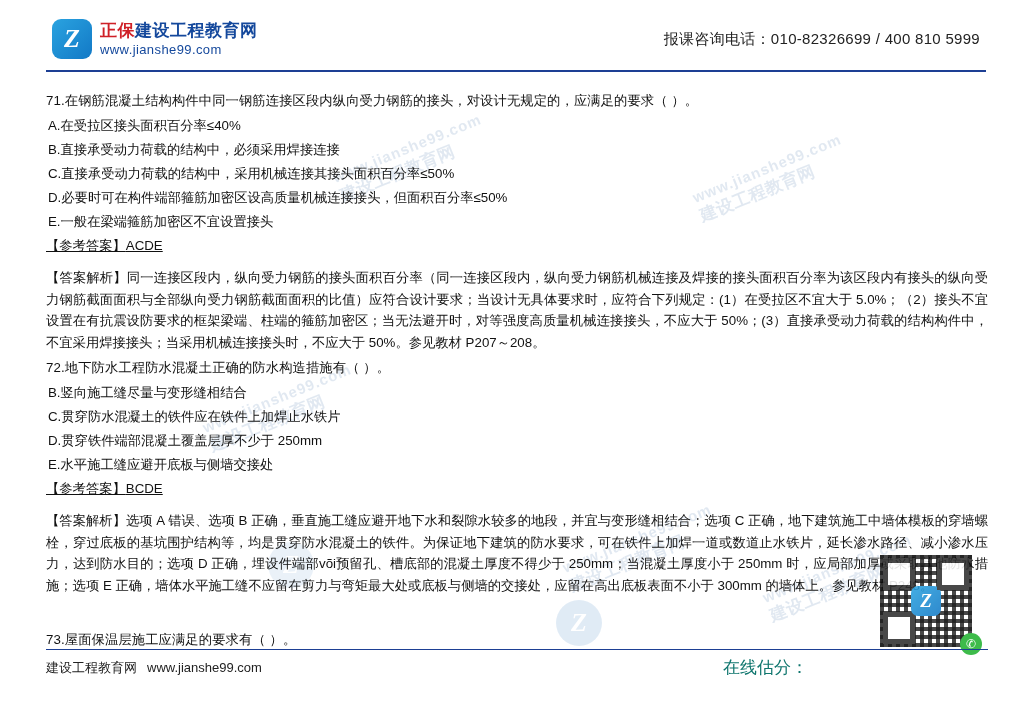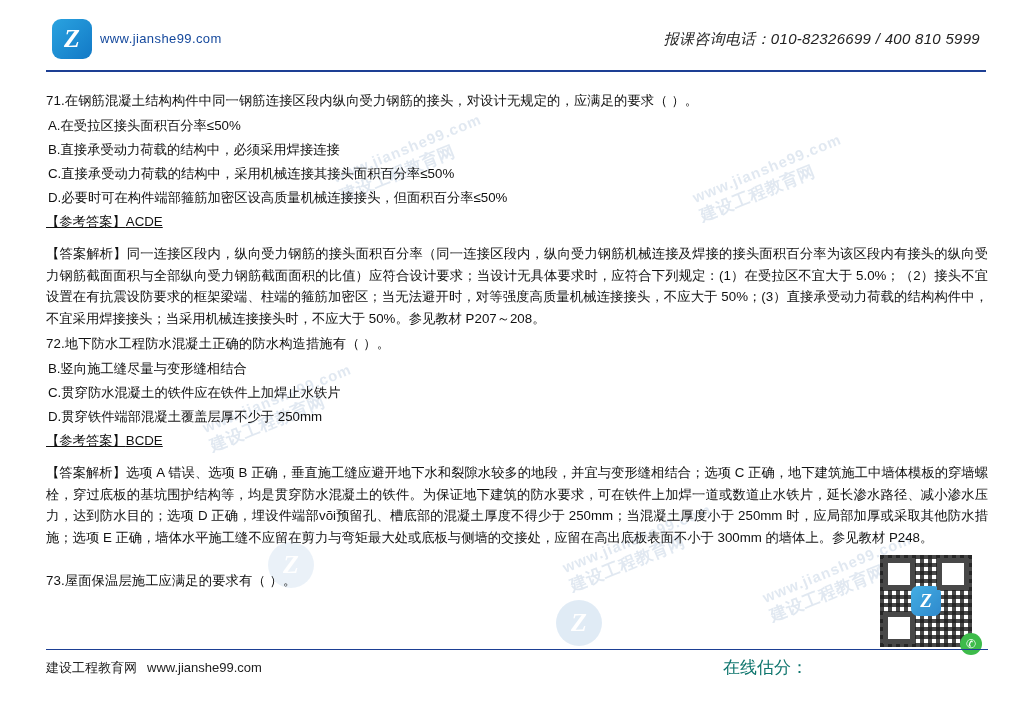--- a/index.html
+++ b/index.html
@@ -72,21 +72,20 @@
     font-size: 13px;
     color: #14489c;
     letter-spacing: 0.4px;
     font-family: "Liberation Sans", sans-serif;
   }
   .header-phone {
     font-size: 15px;
     color: #222222;
     padding-right: 6px;
     letter-spacing: 0.3px;
-    font-style: italic;
   }
 
   
   .content {
     position: absolute;
     left: 46px;
     top: 88px;
     width: 942px;
     font-size: 13.3px;
     line-height: 21px;
@@ -107,21 +106,21 @@
   .answer-line {
     margin: 2px 0 2px 0;
     text-decoration: underline;
   }
   .analysis {
     margin: 11px 0 4px 0;
     text-align: justify;
     line-height: 21.5px;
   }
   .q73 {
-    margin-top: 22px;
+    margin-top: 33px;
   }
 
   
   .wm {
     position: absolute;
     pointer-events: none;
     user-select: none;
     opacity: 0.30;
     color: #9cb4cf;
     font-weight: bold;
@@ -236,20 +235,21 @@
 </style>
 </head>
 <body>
 
 <div class="page">
 
   <div class="header">
     <div class="brand">
       <div class="brand-logo">Z</div>
       <div class="brand-text">
+        <div class="brand-title"><span class="red">正保</span><span>建设工程教育网</span></div>
         <div class="brand-url">www.jianshe99.com</div>
       </div>
     </div>
     <div class="header-phone">报课咨询电话：010-82326699 / 400 810 5999</div>
   </div>
 
   <div class="wm" style="left:330px; top:170px;">
     <div class="l1">www.jianshe99.com</div>
     <div class="l2">建设工程教育网</div>
   </div>
@@ -269,33 +269,35 @@
     <div class="l1">www.jianshe99.com</div>
     <div class="l2">建设工程教育网</div>
   </div>
   <div class="wm-blue-dot" style="left:556px; top:600px;">Z</div>
   <div class="wm-blue-dot" style="left:268px; top:542px; opacity:0.30;">Z</div>
 
   <div class="content">
 
     <div>
       <p class="q-line q-title"><span>71.</span><span>在钢筋混凝土结构构件中同一钢筋连接区段内纵向受力钢筋的接头，对设计无规定的，应满足的要求（    ）。</span></p>
-      <p class="opt">A.在受拉区接头面积百分率≤50%</p>
+      <p class="opt">A.在受拉区接头面积百分率≤40%</p>
       <p class="opt">B.直接承受动力荷载的结构中，必须采用焊接连接</p>
       <p class="opt">C.直接承受动力荷载的结构中，采用机械连接其接头面积百分率≤50%</p>
       <p class="opt">D.必要时可在构件端部箍筋加密区设高质量机械连接接头，但面积百分率≤50%</p>
+      <p class="opt">E.一般在梁端箍筋加密区不宜设置接头</p>
       <p class="answer-line"><span>【参考答案】</span><span>ACDE</span></p>
       <p class="analysis"><span>【答案解析】</span><span>同一连接区段内，纵向受力钢筋的接头面积百分率（同一连接区段内，纵向受力钢筋机械连接及焊接的接头面积百分率为该区段内有接头的纵向受力钢筋截面面积与全部纵向受力钢筋截面面积的比值）应符合设计要求；当设计无具体要求时，应符合下列规定：(1）在受拉区不宜大于 5.0%；（2）接头不宜设置在有抗震设防要求的框架梁端、柱端的箍筋加密区；当无法避开时，对等强度高质量机械连接接头，不应大于 50%；(3）直接承受动力荷载的结构构件中，不宜采用焊接接头；当采用机械连接接头时，不应大于 50%。参见教材 P207～208。</span></p>
     </div>
 
     <div>
       <p class="q-line q-title"><span>72.</span><span>地下防水工程防水混凝土正确的防水构造措施有（    ）。</span></p>
       <p class="opt">B.竖向施工缝尽量与变形缝相结合</p>
       <p class="opt">C.贯穿防水混凝土的铁件应在铁件上加焊止水铁片</p>
       <p class="opt">D.贯穿铁件端部混凝土覆盖层厚不少于 250mm</p>
+      <p class="opt">E.水平施工缝应避开底板与侧墙交接处</p>
       <p class="answer-line"><span>【参考答案】</span><span>BCDE</span></p>
       <p class="analysis"><span>【答案解析】</span><span>选项 A 错误、选项 B 正确，垂直施工缝应避开地下水和裂隙水较多的地段，并宜与变形缝相结合；选项 C 正确，地下建筑施工中墙体模板的穿墙螺栓，穿过底板的基坑围护结构等，均是贯穿防水混凝土的铁件。为保证地下建筑的防水要求，可在铁件上加焊一道或数道止水铁片，延长渗水路径、减小渗水压力，达到防水目的；选项 D 正确，埋设件端部või预留孔、槽底部的混凝土厚度不得少于 250mm；当混凝土厚度小于 250mm 时，应局部加厚或采取其他防水措施；选项 E 正确，墙体水平施工缝不应留在剪力与弯矩最大处或底板与侧墙的交接处，应留在高出底板表面不小于 300mm 的墙体上。参见教材 P248。</span></p>
     </div>
 
     <div class="q73">
       <p class="q-line q-title"><span>73.</span><span>屋面保温层施工应满足的要求有（    ）。</span></p>
     </div>
 
   </div>
 

